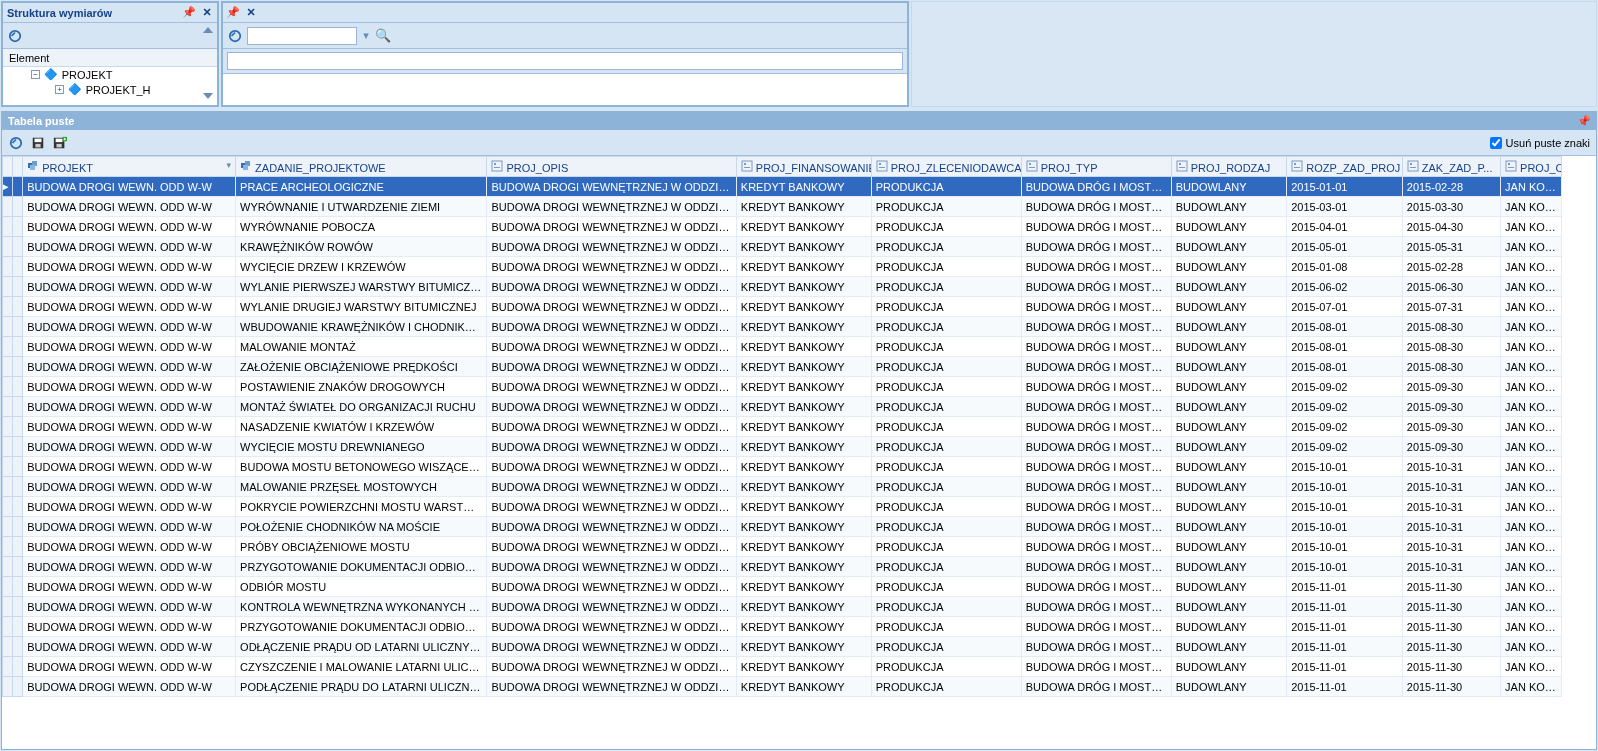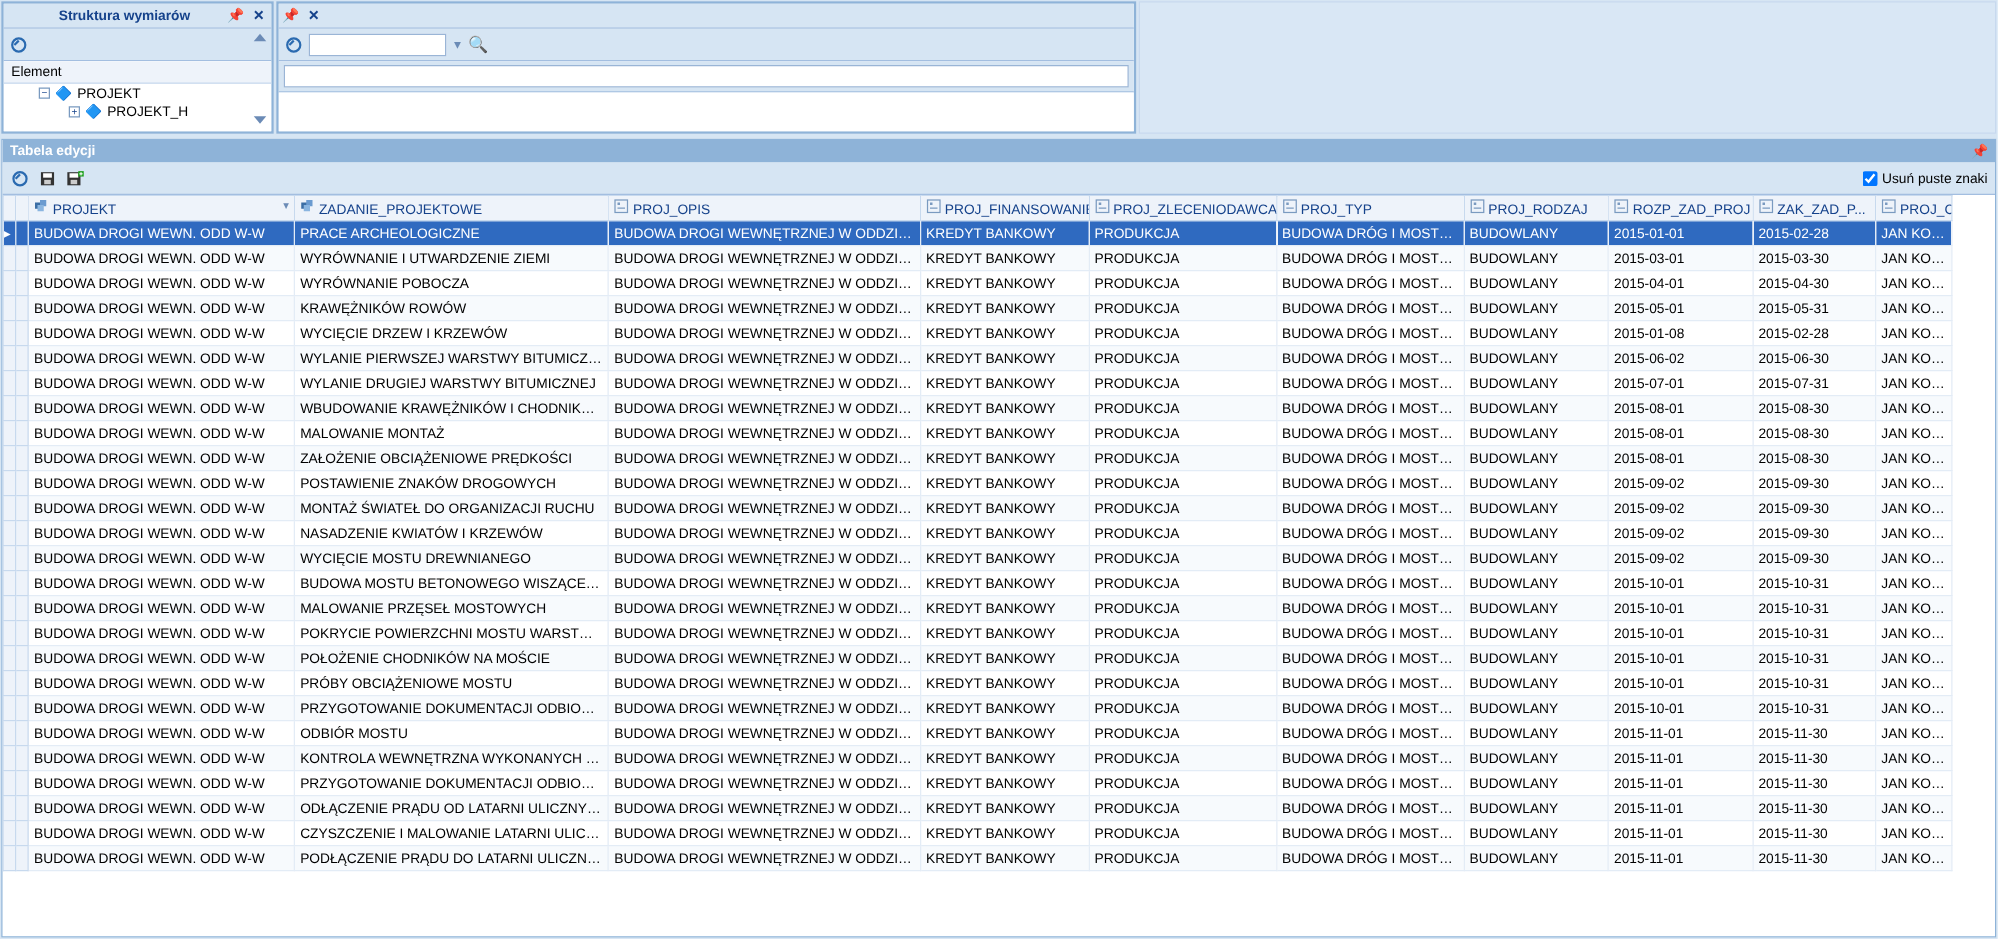--- a/index.html
+++ b/index.html
@@ -4,21 +4,21 @@
 <style>
   * { box-sizing: border-box; margin: 0; padding: 0; }
   html, body { width: 1598px; height: 751px; font-family: Tahoma, Arial, sans-serif; font-size: 11px; background: #d6e5f3; overflow: hidden; }
   .app { display: flex; flex-direction: column; width: 100%; height: 100%; }
   .top-area { display: flex; height: 108px; }
   .panel { border: 2px solid #8eb3d8; background: #fff; display: flex; flex-direction: column; margin: 1px; }
   .panel-left { width: 218px; }
   .panel-mid { flex: 1; max-width: 945px; }
   .panel-right-placeholder { flex: 1; background: #d9e7f5; margin:1px; border: 1px solid #c7d9ee; }
   .panel-header { background: #d6e5f3; color: #15428b; font-weight: bold; padding: 2px 4px; display: flex; align-items: center; justify-content: space-between; border-bottom: 1px solid #a3bee0; height: 20px; }
-  .panel-header .title { flex: 1; margin-left: 40px; }
+  .panel-header .title { flex: 1; }
   .panel-header .ctrl { display: flex; gap: 6px; align-items: center; }
   .icon-btn { width: 12px; height: 12px; cursor: pointer; display:inline-flex; align-items:center; justify-content:center; color:#15428b; font-size:11px; }
   .toolbar { background: #d6e5f3; border-bottom: 1px solid #a3bee0; padding: 3px 4px; display:flex; align-items:center; gap:4px; height:26px;}
   .tb-icon { width:16px; height:16px; display:inline-flex; align-items:center; justify-content:center; cursor:pointer; font-size:12px;}
   .tree-body { flex:1; overflow:hidden; background:#fff; }
   .col-header { background:#eef3fa; border-bottom:1px solid #c7d9ee; padding:2px 6px; color:#000; height:18px; display:flex; align-items:center;}
   .tree-rows { font-size:11px; }
   .tree-row { padding:1px 0 1px 28px; display:flex; align-items:center; gap:4px; white-space:nowrap;}
   .tree-row.child { padding-left:52px; }
   .exp { width:9px; height:9px; border:1px solid #7a9ac0; font-size:8px; line-height:7px; text-align:center; color:#15428b; background:#fff; cursor:pointer; display:inline-block;}
@@ -123,21 +123,21 @@
         <input class="long-input" type="text" style="">
       </div>
       <div class="tree-body"></div>
     </div>
 
     <div class="panel-right-placeholder"></div>
   </div>
 
   <div class="edit-panel">
     <div class="edit-header">
-      <span>Tabela edycji</span>
+      <span>Tabela puste</span>
       <span class="icon-btn" style="color:#fff">📌</span>
     </div>
     <div class="edit-toolbar">
       <div class="edit-toolbar-left">
         <span class="tb-icon">
           <svg class="ico-cube" viewBox="0 0 16 16">
               <circle cx="8" cy="8" r="6" fill="none" stroke="#2a6ab0" stroke-width="2"></circle>
               <path d="M4 8 L8 4" stroke="#2a6ab0" stroke-width="2"></path>
             </svg>
         </span>

